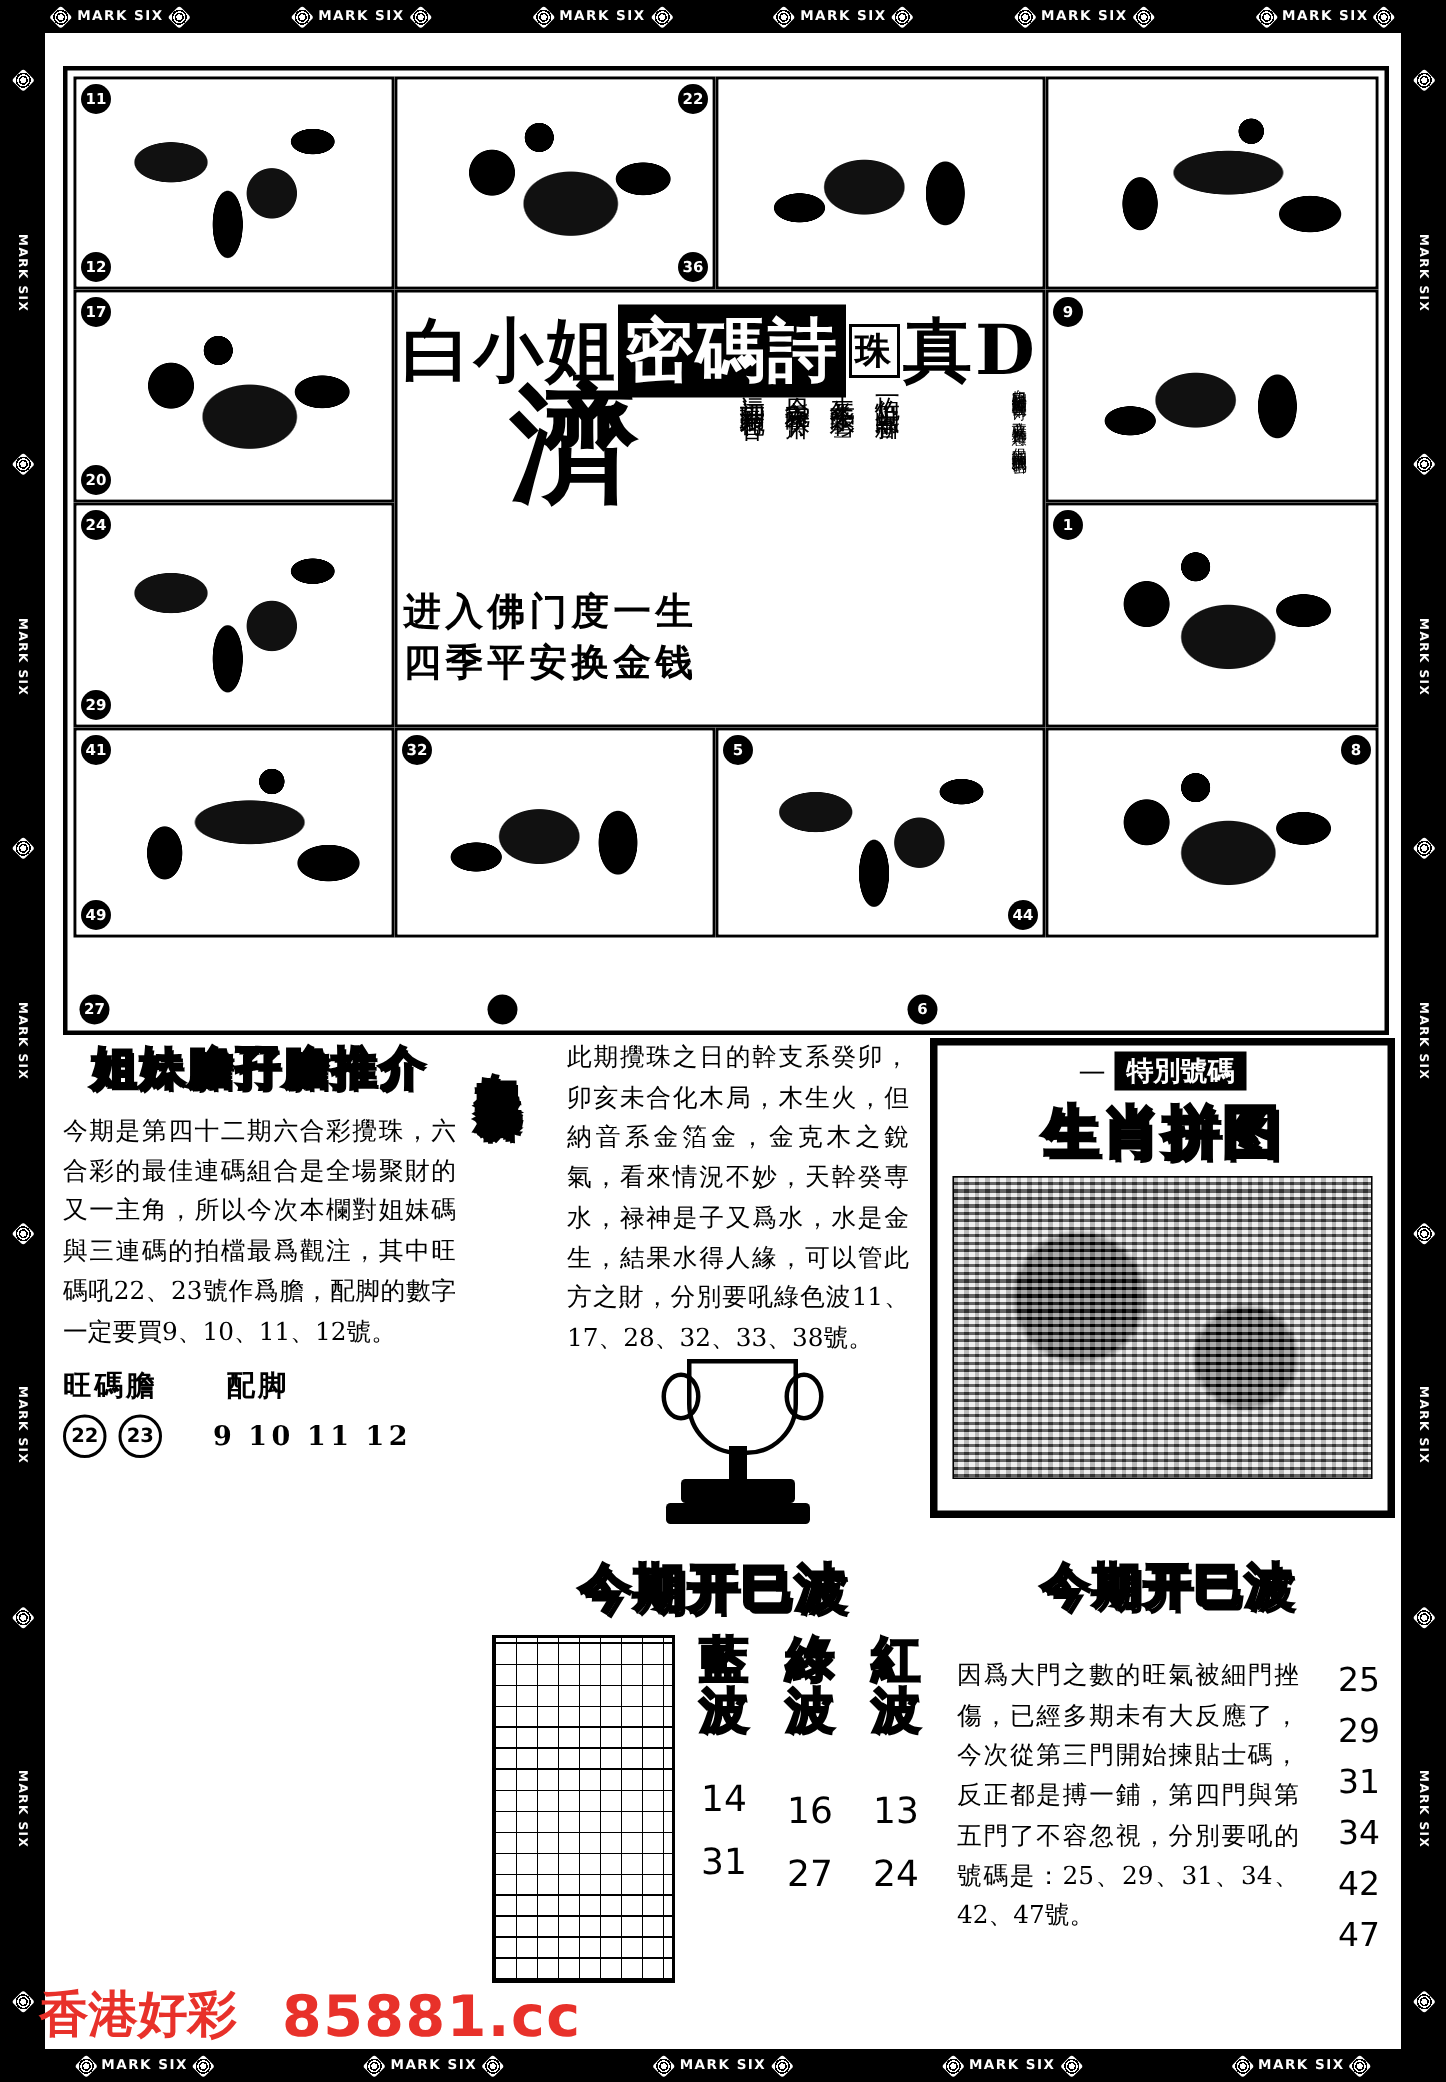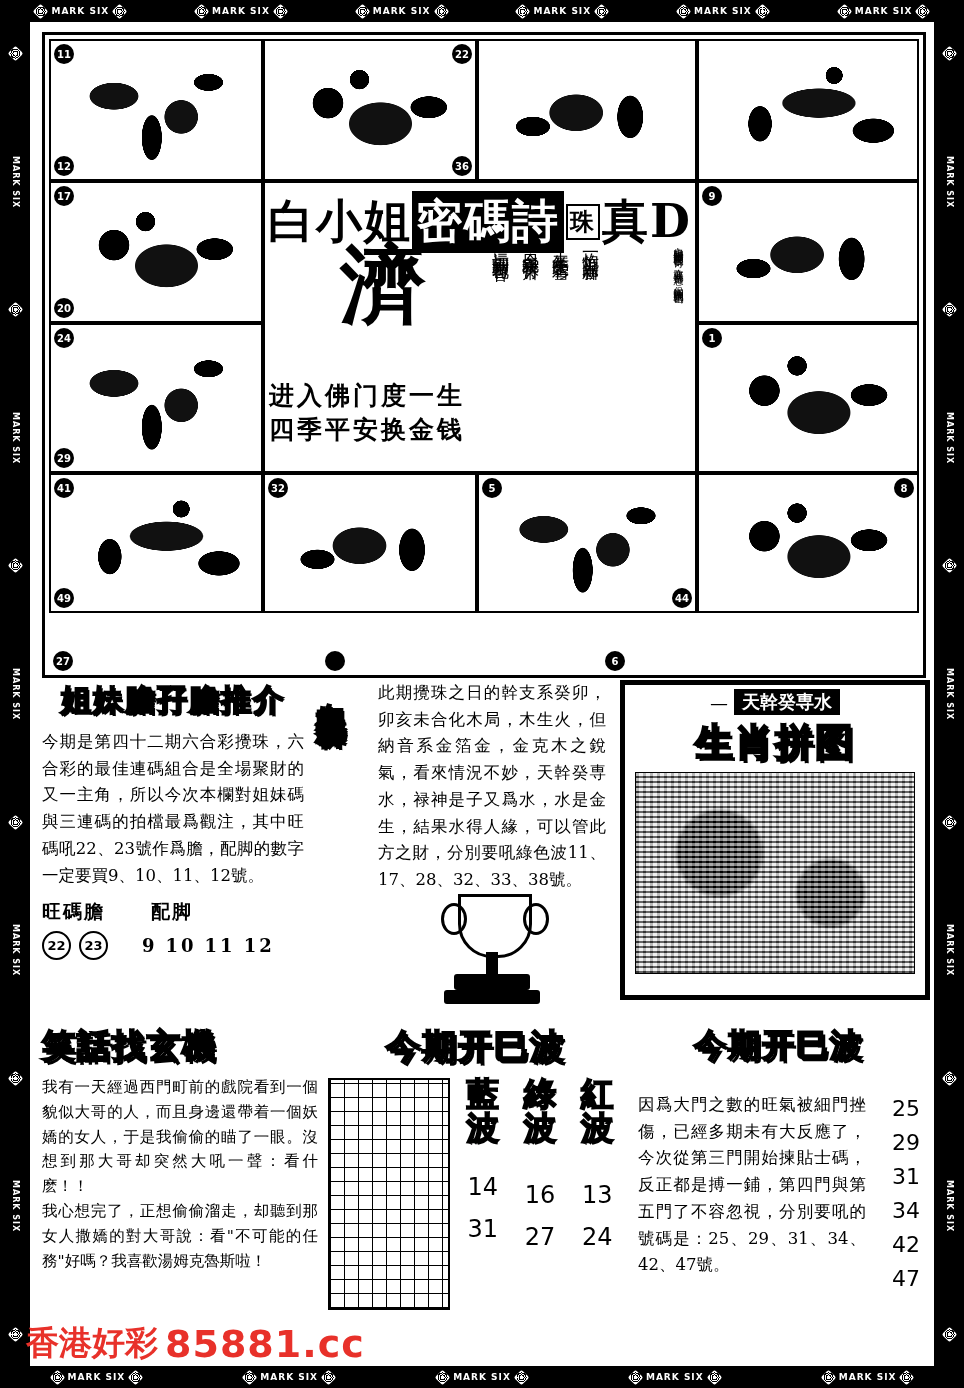--- a/index.html
+++ b/index.html
@@ -12,21 +12,21 @@
   .edge-bottom{left:0;bottom:0;width:964px;height:22px;display:flex;align-items:center;justify-content:space-around;}
   .edge-left{left:0;top:0;width:30px;height:1388px;display:flex;flex-direction:column;align-items:center;justify-content:space-around;}
   .edge-right{right:0;top:0;width:30px;height:1388px;display:flex;flex-direction:column;align-items:center;justify-content:space-around;}
   .edge-left span,.edge-right span{writing-mode:vertical-rl;font-size:8px;letter-spacing:1px;white-space:nowrap;}
   .flower{display:inline-block;width:11px;height:11px;background:
      radial-gradient(circle at 50% 50%, #fff 0 2px, #000 2px 3px, #fff 3px 4px, #000 4px 5px, #fff 5px 11px);
      border-radius:2px;transform:rotate(45deg);}
   .edge-top .cell,.edge-bottom .cell{display:flex;align-items:center;gap:5px;}
 
   
-  .content{position:absolute;left:32px;top:24px;width:900px;height:1340px;}
+  .content{position:absolute;left:32px;top:36px;width:900px;height:1340px;}
 
   
   .grid-frame{position:absolute;left:10px;top:8px;width:878px;height:640px;border:3px solid #000;background:#fff;}
   .cellbox{position:absolute;border:2px solid #000;background:#fff;overflow:hidden;}
   .num{position:absolute;width:20px;height:20px;border-radius:50%;background:#000;color:#fff;font-size:10px;
         display:flex;align-items:center;justify-content:center;font-weight:bold;z-index:5;}
   .num.tl{left:3px;top:3px;} .num.bl{left:3px;bottom:3px;} .num.tr{right:3px;top:3px;} .num.br{right:3px;bottom:3px;}
 
   
   .art{position:absolute;inset:0;background-color:#fff;}
@@ -92,21 +92,21 @@
          color:#fff;-webkit-text-stroke:2px #000;text-shadow:3px 3px 0 #000;}
   .colhdr{font-family:"DejaVu Serif","Liberation Serif",serif;font-weight:bold;font-size:32px;line-height:1.05;text-align:center;
           color:#be185d;-webkit-text-stroke:2px #000;}
   .colnum{font-family:"DejaVu Sans",sans-serif;font-size:24px;text-align:center;}
   .matrix{background:#fff;border:2px solid #000;
      background-image:repeating-linear-gradient(0deg,#000 0 1px,transparent 1px 14px),
                       repeating-linear-gradient(90deg,#000 0 1px,transparent 1px 14px);}
   .rightnum{font-family:"DejaVu Sans",sans-serif;font-size:22px;text-align:right;line-height:1.55;}
 
   
-  .wm{position:absolute;left:26px;bottom:22px;display:flex;align-items:flex-end;gap:7px;z-index:20;}
+  .wm{position:absolute;left:26px;bottom:22px;display:flex;align-items:flex-end;gap:30px;z-index:20;}
   .wm .cn{font-family:"DejaVu Serif","Liberation Serif",serif;font-weight:bold;font-size:33px;color:#e8312a;}
   .wm .url{font-family:"DejaVu Sans",sans-serif;font-weight:bold;font-size:38px;color:#e8312a;letter-spacing:1px;}
 </style>
 </head>
 <body>
 
 <div class="page">
 
   <div class="edge edge-top">
     <div class="cell">
@@ -309,34 +309,29 @@
           <div class="cup"></div>
             <div class="stem"></div>
             <div class="base"></div>
             <div class="base2"></div>
         </div>
       </div>
 
       <div class="blackbox" style="position:absolute;left:578px;top:0;width:300px;height:310px;">
         <div style="display:flex;align-items:center;justify-content:center;gap:6px;margin-top:4px;">
           <span style="font-size:18px;">—</span>
-          <span style="background:#000;color:#fff;font-family:'DejaVu Serif',serif;font-size:18px;font-weight:bold;padding:1px 8px;">天幹癸専水</span>
+          <span style="background:#000;color:#fff;font-family:'DejaVu Serif',serif;font-size:18px;font-weight:bold;padding:1px 8px;">特別號碼</span>
         </div>
         <div class="bigcn" style="text-align:center;margin:2px 0 4px;font-size:38px;">生肖拼图</div>
         <div class="photo-noise" style="margin:0 10px;height:200px;border:1px solid #000;"></div>
       </div>
     </div>
 
     <div class="bot">
 
-      <div class="panel" style="left:0;top:0;width:276px;height:320px;">
-        <div class="bigcn" style="font-size:33px;">笑話找玄機</div>
-        <div class="joke-body" style="margin-top:6px;white-space:pre-wrap;">我有一天經過西門町前的戲院看到一個貌似大哥的人，而且身邊還帶着一個妖嬌的女人，于是我偷偷的瞄了一眼。沒想到那大哥却突然大吼一聲：看什麽！！
-我心想完了，正想偷偷溜走，却聽到那女人撒嬌的對大哥說：看"不可能的任務"好嗎？我喜歡湯姆克魯斯啦！</div>
-      </div>
 
       <div class="panel" style="left:286px;top:0;width:296px;height:320px;">
         <div class="bigcn" style="font-size:34px;text-align:center;">今期开巳波</div>
         <div style="display:flex;gap:6px;margin-top:8px;">
           <div class="matrix" style="width:118px;height:228px;"></div>
           <div style="flex:1;display:flex;gap:4px;">
             <div style="flex:1;">
               <div class="colhdr">藍波</div>
               <div class="colnum" style="margin-top:28px;">14</div>
               <div class="colnum" style="margin-top:14px;">31</div>

